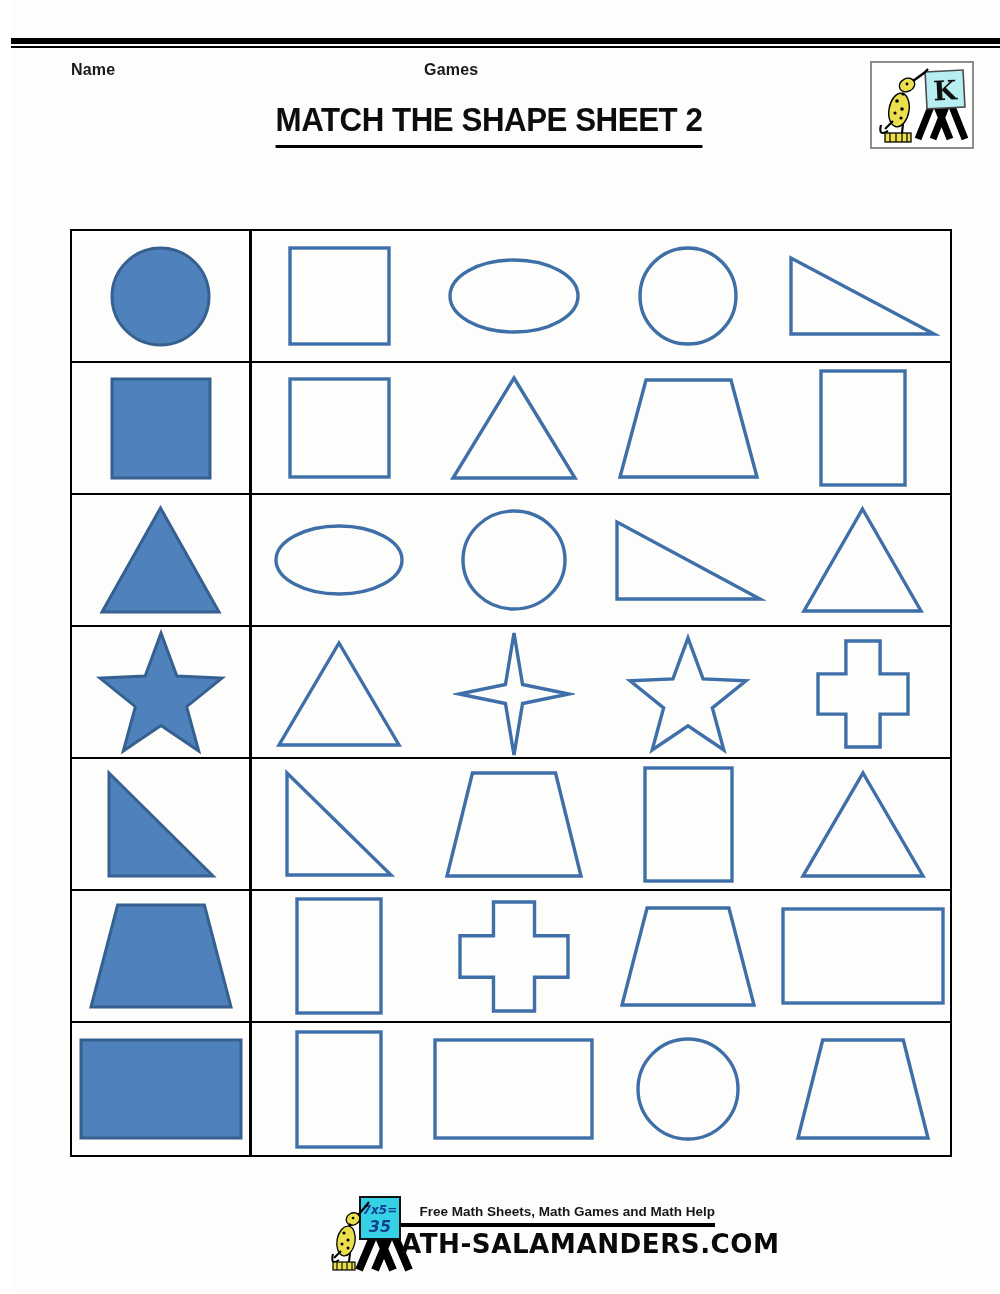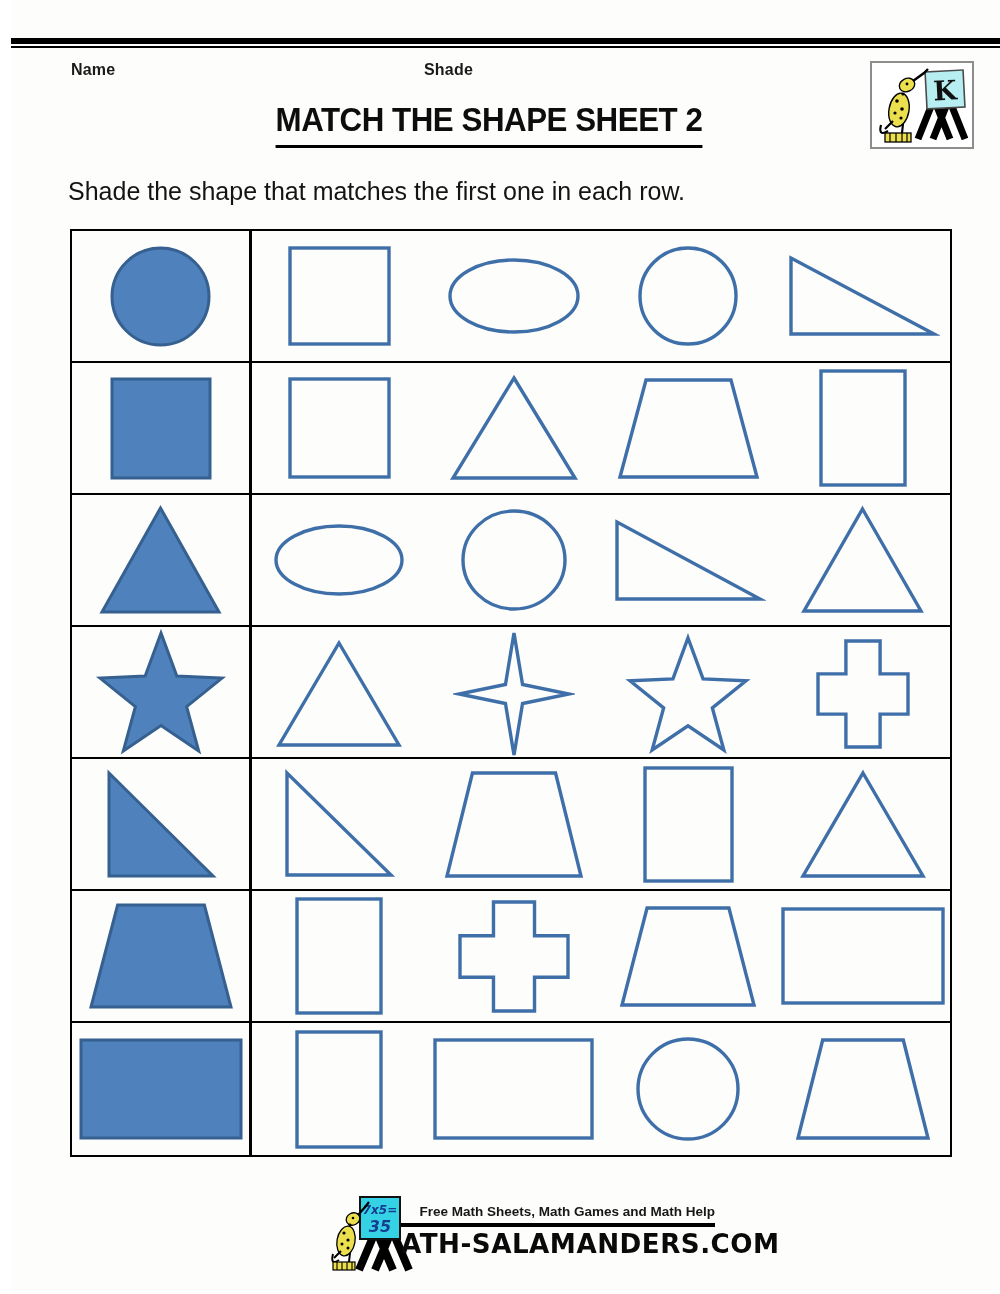--- a/index.html
+++ b/index.html
@@ -58,21 +58,21 @@
 <body>
 
 <div class="page">
 
   <div class="top-rule">
     <div class="rule-thick"></div>
     <div class="rule-thin"></div>
   </div>
 
   <div class="field-label name-label">Name</div>
-  <div class="field-label date-label">Shade</div>
+  <div class="field-label date-label">Games</div>
 
   <div class="title-wrap">
     <span class="title">MATCH THE SHAPE SHEET 2</span>
   </div>
 
   <div class="logo-box">
     <svg width="100" height="84" viewBox="0 0 100 84">
 
       <path d="M46,76 L62,36 L78,76 M61,76 L77,36 L93,76" fill="none" stroke="#000" stroke-width="7"></path>
 
@@ -92,21 +92,20 @@
         <circle cx="23" cy="50" r="1.6"></circle>
           <circle cx="29" cy="55" r="1.6"></circle>
         <circle cx="31" cy="31" r="1.6"></circle>
           <circle cx="35" cy="21" r="1.4"></circle>
         <rect x="13" y="70" width="26" height="9" fill="#ecdf4d" stroke="#000" stroke-width="1.3"></rect>
         <path d="M18,70 L18,79 M24,70 L24,79 M30,70 L30,79 M35,70 L35,79" stroke="#000" stroke-width="1.2"></path>
       </g>
     </svg>
   </div>
 
-  <div class="instruction">Shade the shape that matches the first one in each row.</div>
 
   <div class="shapes-table">
       <div class="t-row">
         <div class="target-cell">
           <svg width="109" height="109" viewBox="0 0 109 109">
             <ellipse cx="54.5" cy="54.5" rx="48.5" ry="48.5" fill="#4f81bd" stroke="#35608f" stroke-width="3" stroke-linejoin="miter" stroke-miterlimit="6"></ellipse>
           </svg>
         </div>
         <div class="options-cell">
           <div class="option">

